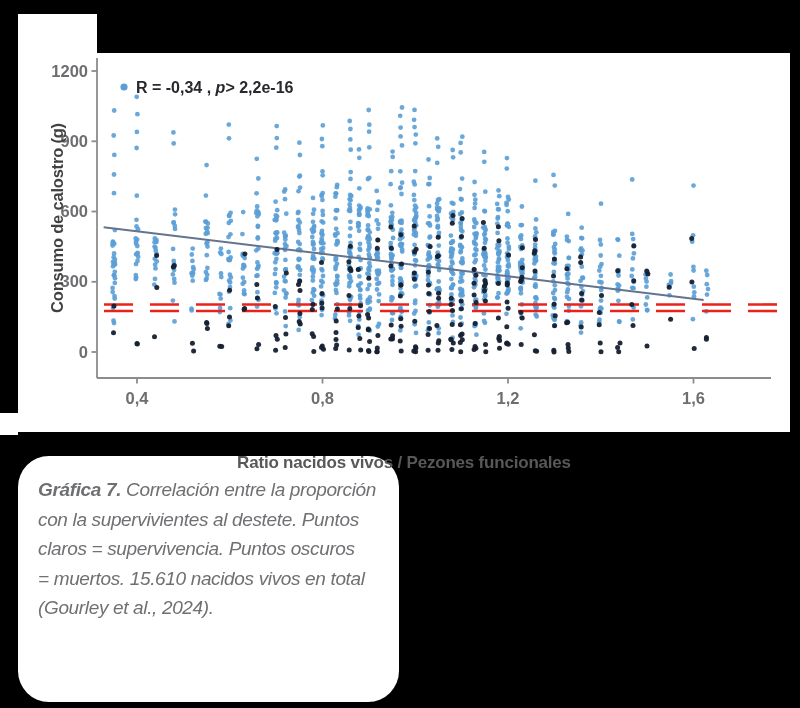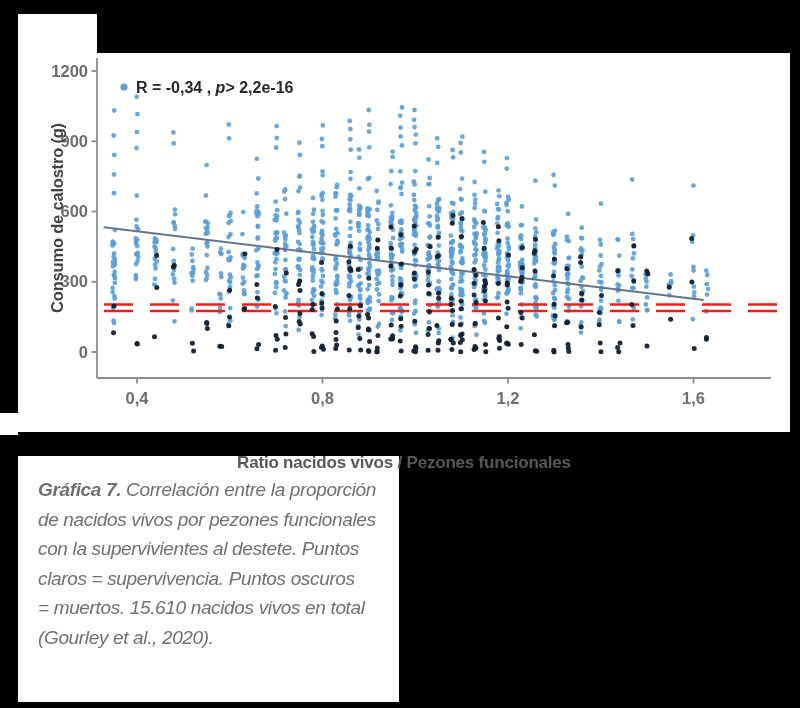--- a/index.html
+++ b/index.html
@@ -4,21 +4,21 @@
 <style>
   html,body{margin:0;padding:0;}
   body{
     width:800px;height:708px;position:relative;background:#000;
     font-family:"Liberation Sans",sans-serif;overflow:hidden;
   }
   .white{position:absolute;background:#fff;}
   #strip-left{left:18px;top:14px;width:79px;height:41px;}
   #panel{left:18px;top:53px;width:772px;height:379px;}
   #notch{left:0;top:413px;width:18px;height:22px;}
-  #caption-box{left:18px;top:456px;width:381px;height:246px;}
+  #caption-box{left:18px;top:456px;width:381px;height:246px;border-radius:31px;}
   svg.chart{position:absolute;left:18px;top:14px;width:772px;height:418px;}
   .axis{stroke:#8a8c8e;stroke-width:1.8;fill:none;}
   .tick{stroke:#8a8c8e;stroke-width:1.8;}
   .ticklabel{fill:#6d6e71;font-weight:bold;font-size:16.5px;font-family:"Liberation Sans",sans-serif;}
   .ytitle{fill:#414042;font-weight:bold;font-size:16.5px;letter-spacing:-0.2px;}
   .anno{fill:#26282e;font-weight:bold;font-size:16px;}
   .anno .it{font-style:italic;}
   #xlabel-overlay{
     position:absolute;left:18px;top:421px;width:772px;text-align:center;
     color:#57585a;font-weight:bold;font-size:17px;letter-spacing:-0.2px;z-index:5;margin-top:32px;
@@ -1552,19 +1552,18 @@
 
   <circle cx="106" cy="73" r="3.6" fill="#5b9ed6"></circle>
   <text class="anno" x="118" y="79"><tspan>R = -0,34 , </tspan><tspan class="it">p</tspan><tspan>&gt; 2,2e-16</tspan></text>
 </svg>
 
 <div id="xlabel-overlay">Ratio nacidos vivos / Pezones funcionales</div>
 
 <div class="white" id="caption-box">
   <div class="cap">
     <div><span class="lead">Gráfica 7.</span><span> Correlación entre la proporción</span></div>
-    <div>de nacidos vivos por pezones funcionales</div>
     <div>con la supervivientes al destete. Puntos</div>
     <div>claros = supervivencia. Puntos oscuros</div>
     <div>= muertos. 15.610 nacidos vivos en total</div>
-    <div>(Gourley et al., 2020).</div>
+    <div>(Gourley et al., 2024).</div>
   </div>
 </div>
 
 </body></html>

